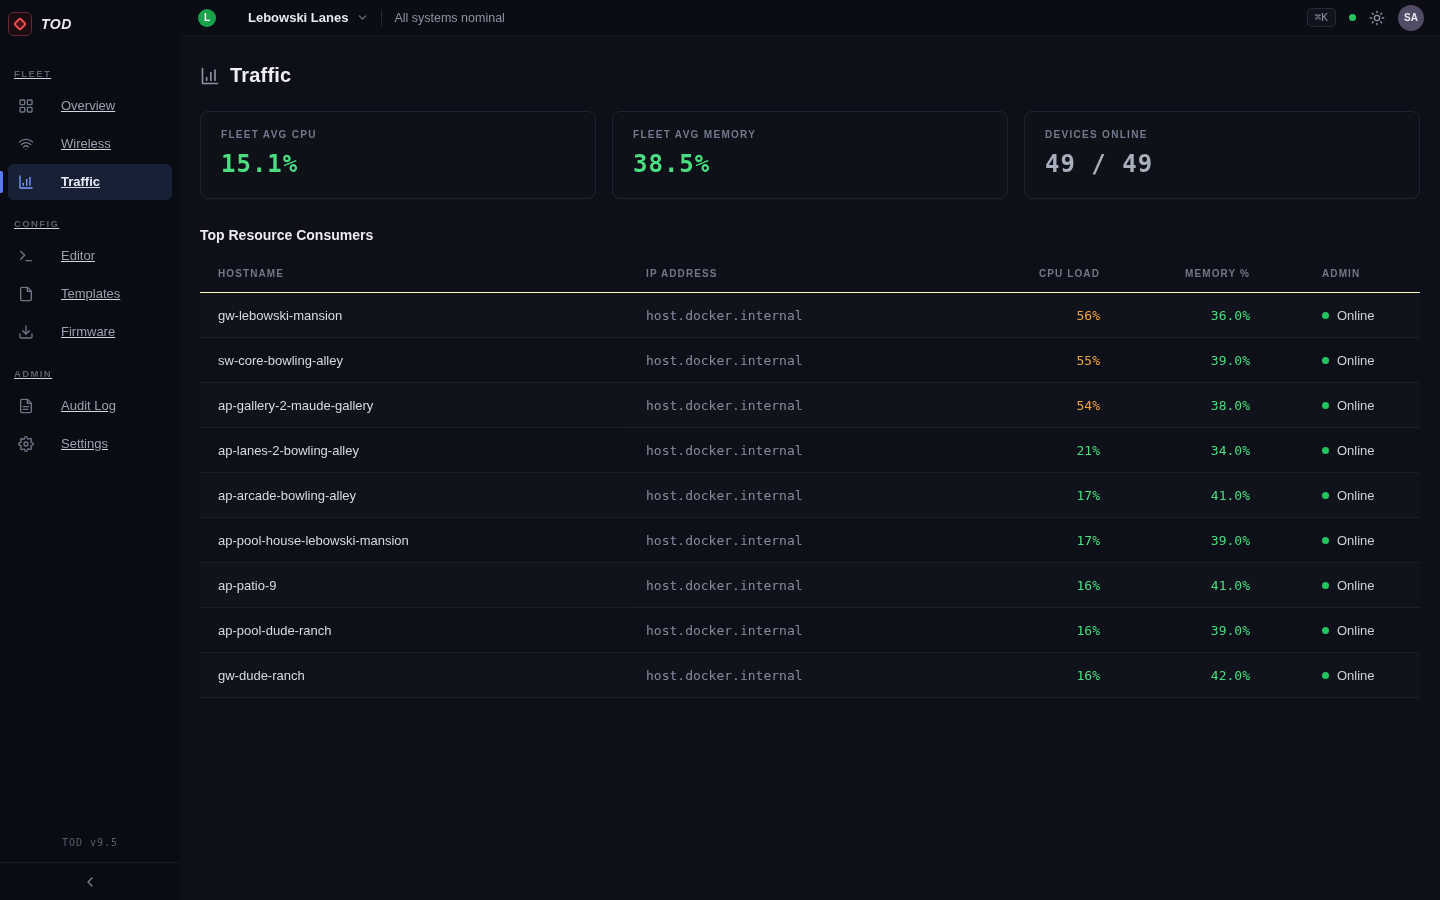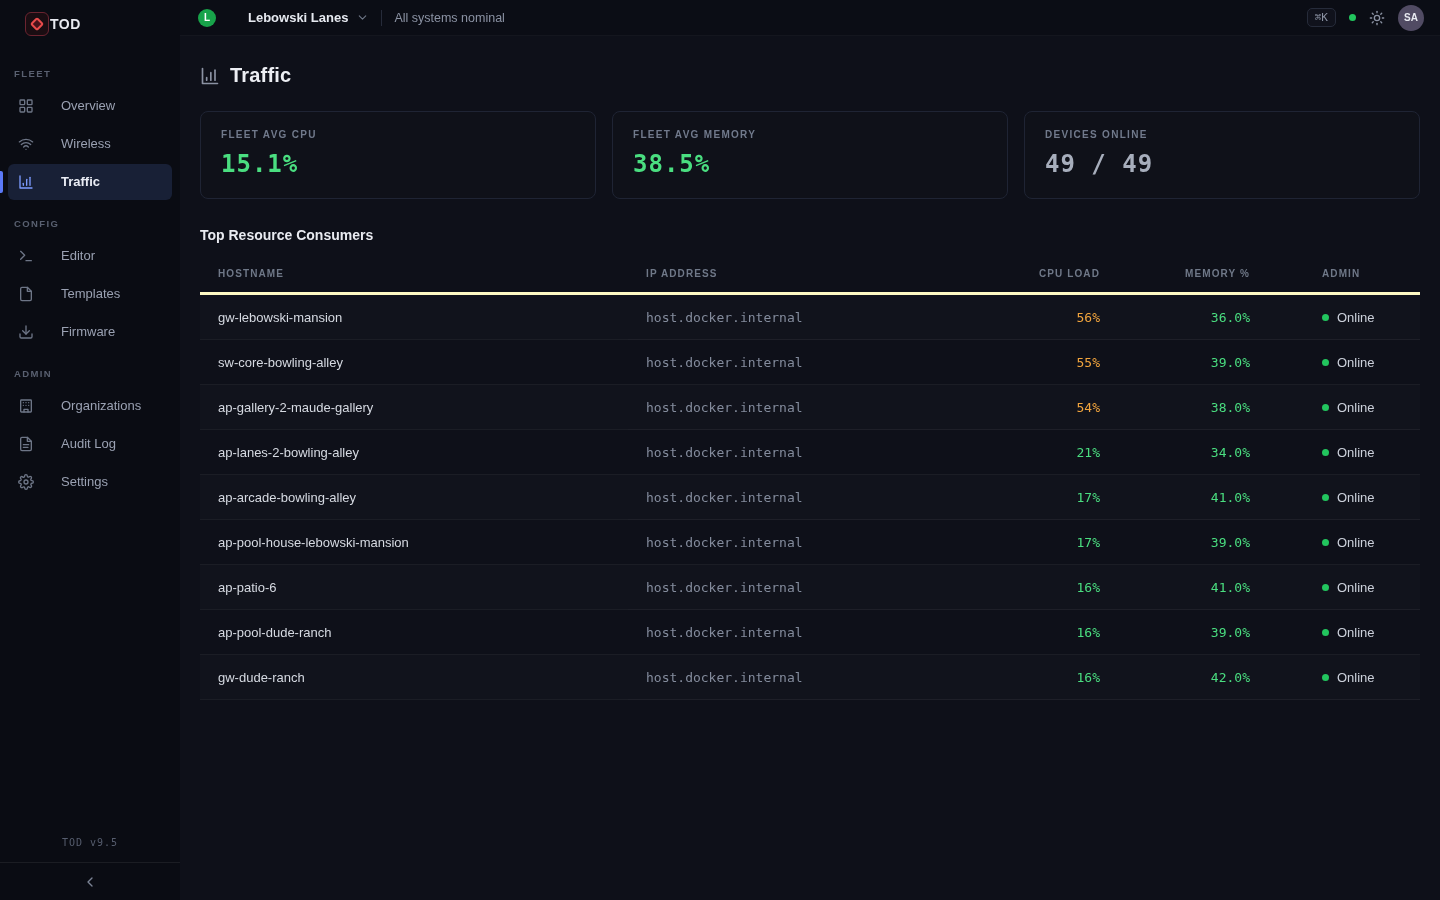--- a/index.html
+++ b/index.html
@@ -11,30 +11,30 @@
     font-size: 13px;
   }
   .app { display: flex; height: 100%; }
 
   
   .sidebar {
     width: 180px; flex-shrink: 0;
     background: #0a0c13;
     display: flex; flex-direction: column;
   }
-  .sidebar-header { height: 48px; display: flex; align-items: center; gap: 1px; padding: 0 25px; }
+  .sidebar-header { height: 48px; display: flex; align-items: center; gap: 9px; padding: 0 8px; font-style: italic; }
   .logo {
     width: 24px; height: 24px; border-radius: 6px;
     background: #1a0d12; border: 1px solid #6b2430;
     display: flex; align-items: center; justify-content: center;
   }
   .logo-diamond { width: 10px; height: 10px; transform: rotate(45deg); border: 2px solid #e84b4b; background: #47121a; border-radius: 2px; }
   .app-name { font-weight: 700; font-size: 14px; letter-spacing: .5px; color: #e8eaf0; }
 
-  .sidebar-nav { flex: 1; padding-top: 4px; }
+  .sidebar-nav { flex: 1; padding-top: 4px; text-decoration: underline; }
   .section-label { font-size: 9.5px; letter-spacing: 1.4px; color: #596070; font-weight: 700; padding: 16px 14px 7px; }
   .nav-item {
     position: relative; margin: 2px 8px; padding: 10px 10px;
     border-radius: 6px; display: flex; gap: 27px;
     font-size: 13px; color: #9aa1b2; cursor: pointer;
   }
   .nav-item .icon { width: 16px; height: 16px; color: #6e7687; display: flex; align-items: center; justify-content: center; }
   .nav-item.active { background: #182036; color: #e9ecf4; font-weight: 600; }
   .nav-item.active .icon { color: #7c9bff; }
   .nav-item.active::before {
@@ -99,21 +99,21 @@
   .stat-value { font-family: "DejaVu Sans Mono", monospace; font-size: 24px; font-weight: 700; letter-spacing: 1px; }
   .stat-value.green { color: var(--green, #4ade80); }
   .stat-value.plain { color: #a7aebc; }
 
   .table-title { font-size: 14px; font-weight: 700; color: #e9ebf1; margin-bottom: 12px; }
 
   table { width: 100%; border-collapse: collapse; table-layout: fixed; }
   thead th {
     font-size: 10px; letter-spacing: 1.1px; color: #6f7888; font-weight: 700;
     text-align: left; padding: 13px 18px;
-    border-bottom: 3px solid #fef9c3;
+    border-bottom: 1px solid #fef9c3;
   }
   tbody td {
     padding: 14px 18px; font-size: 13px;
     border-bottom: 1px solid rgba(255,255,255,0.055);
   }
   tbody tr { cursor: pointer; }
   tbody tr:nth-child(odd) { background: rgba(255,255,255,0.016); }
   th:nth-child(3), td:nth-child(3), th:nth-child(4), td:nth-child(4) { text-align: right; }
   th:nth-child(5), td:nth-child(5) { padding-left: 54px; }
   .cell-host { color: #d6dae2; overflow: hidden; text-overflow: ellipsis; white-space: nowrap; }
@@ -194,35 +194,20 @@
           <span class="icon">
             <svg width="16" height="16" viewBox="0 0 24 24" fill="none" stroke="currentColor" stroke-width="2" stroke-linecap="round" stroke-linejoin="round">
               <path d="M21 15v4a2 2 0 0 1-2 2H5a2 2 0 0 1-2-2v-4"></path>
               <polyline points="7 10 12 15 17 10"></polyline>
               <line x1="12" y1="15" x2="12" y2="3"></line>
             </svg>
           </span>
           <span>Firmware</span>
         </div>
         <div class="section-label">ADMIN</div>
-        <div class="nav-item">
-          <span class="icon">
-            <svg width="16" height="16" viewBox="0 0 24 24" fill="none" stroke="currentColor" stroke-width="2" stroke-linecap="round" stroke-linejoin="round">
-              <rect x="4" y="3" width="16" height="18" rx="1"></rect>
-              <path d="M9 21v-4h6v4"></path>
-              <path d="M8 7h.01"></path>
-              <path d="M12 7h.01"></path>
-              <path d="M16 7h.01"></path>
-              <path d="M8 11h.01"></path>
-              <path d="M12 11h.01"></path>
-              <path d="M16 11h.01"></path>
-            </svg>
-          </span>
-          <span>Organizations</span>
-        </div>
         <div class="nav-item">
           <span class="icon">
             <svg width="16" height="16" viewBox="0 0 24 24" fill="none" stroke="currentColor" stroke-width="2" stroke-linecap="round" stroke-linejoin="round">
               <path d="M14 2H6a2 2 0 0 0-2 2v16a2 2 0 0 0 2 2h12a2 2 0 0 0 2-2V8z"></path>
               <polyline points="14 2 14 8 20 8"></polyline>
               <line x1="8" y1="13" x2="16" y2="13"></line>
               <line x1="8" y1="17" x2="15" y2="17"></line>
             </svg>
           </span>
           <span>Audit Log</span>
@@ -385,21 +370,21 @@
               <td class="cell-host">ap-pool-house-lebowski-mansion</td>
               <td class="cell-ip">host.docker.internal</td>
               <td class="cell-cpu ok">17%</td>
               <td class="cell-mem">39.0%</td>
               <td><span class="status-wrap">
                   <span class="online-dot"></span>
                   <span>Online</span>
                 </span></td>
             </tr>
             <tr>
-              <td class="cell-host">ap-patio-6</td>
+              <td class="cell-host">ap-patio-9</td>
               <td class="cell-ip">host.docker.internal</td>
               <td class="cell-cpu ok">16%</td>
               <td class="cell-mem">41.0%</td>
               <td><span class="status-wrap">
                   <span class="online-dot"></span>
                   <span>Online</span>
                 </span></td>
             </tr>
             <tr>
               <td class="cell-host">ap-pool-dude-ranch</td>

